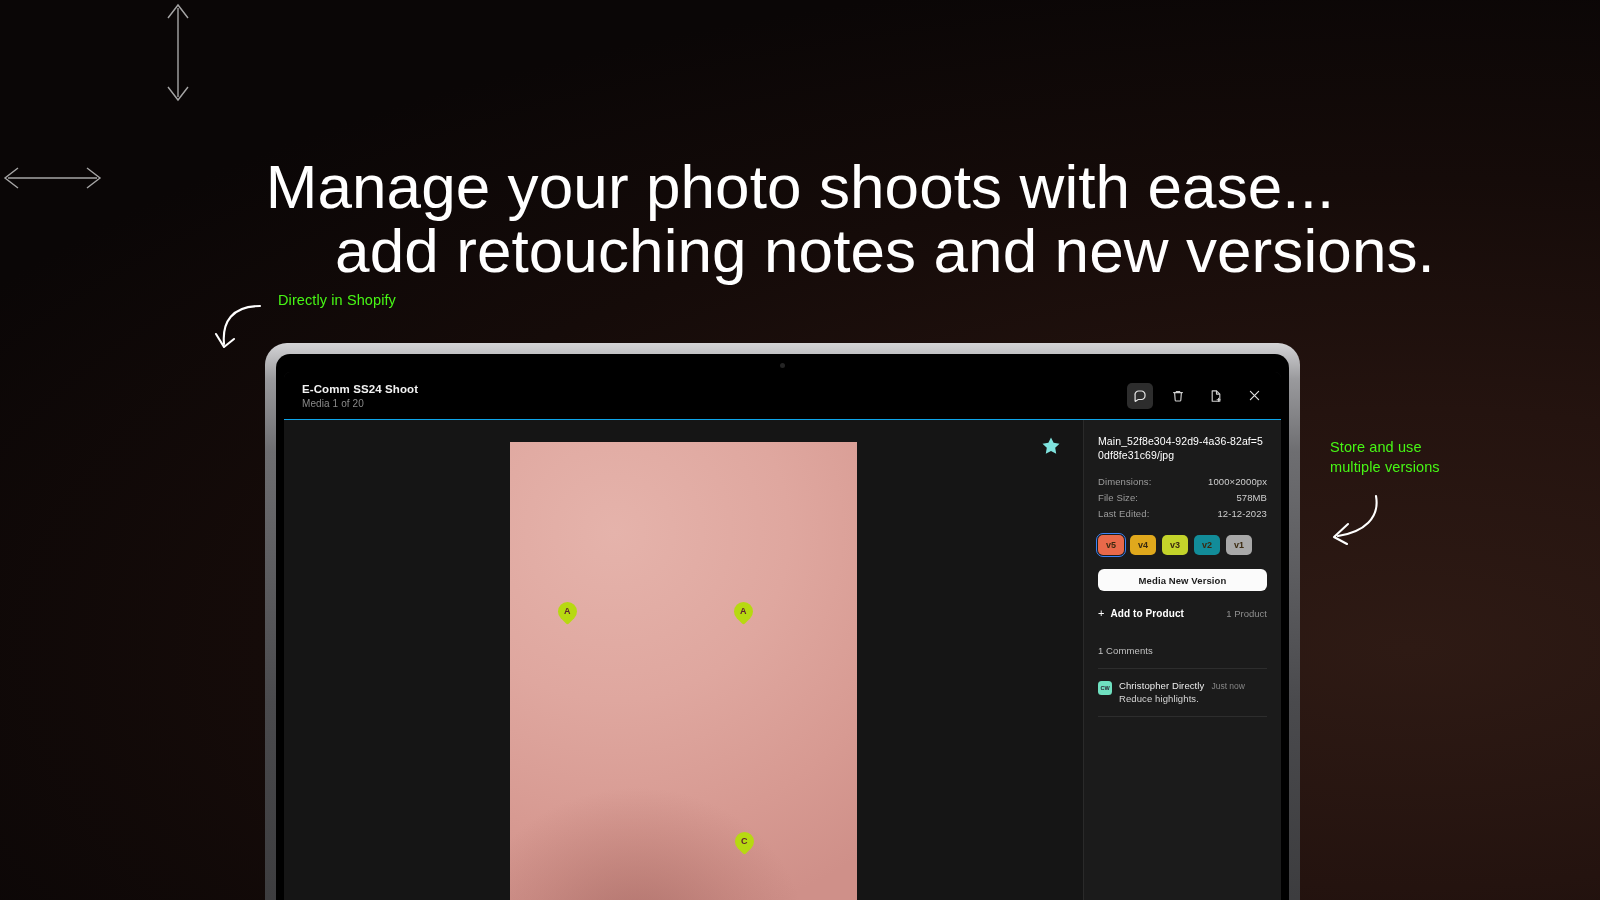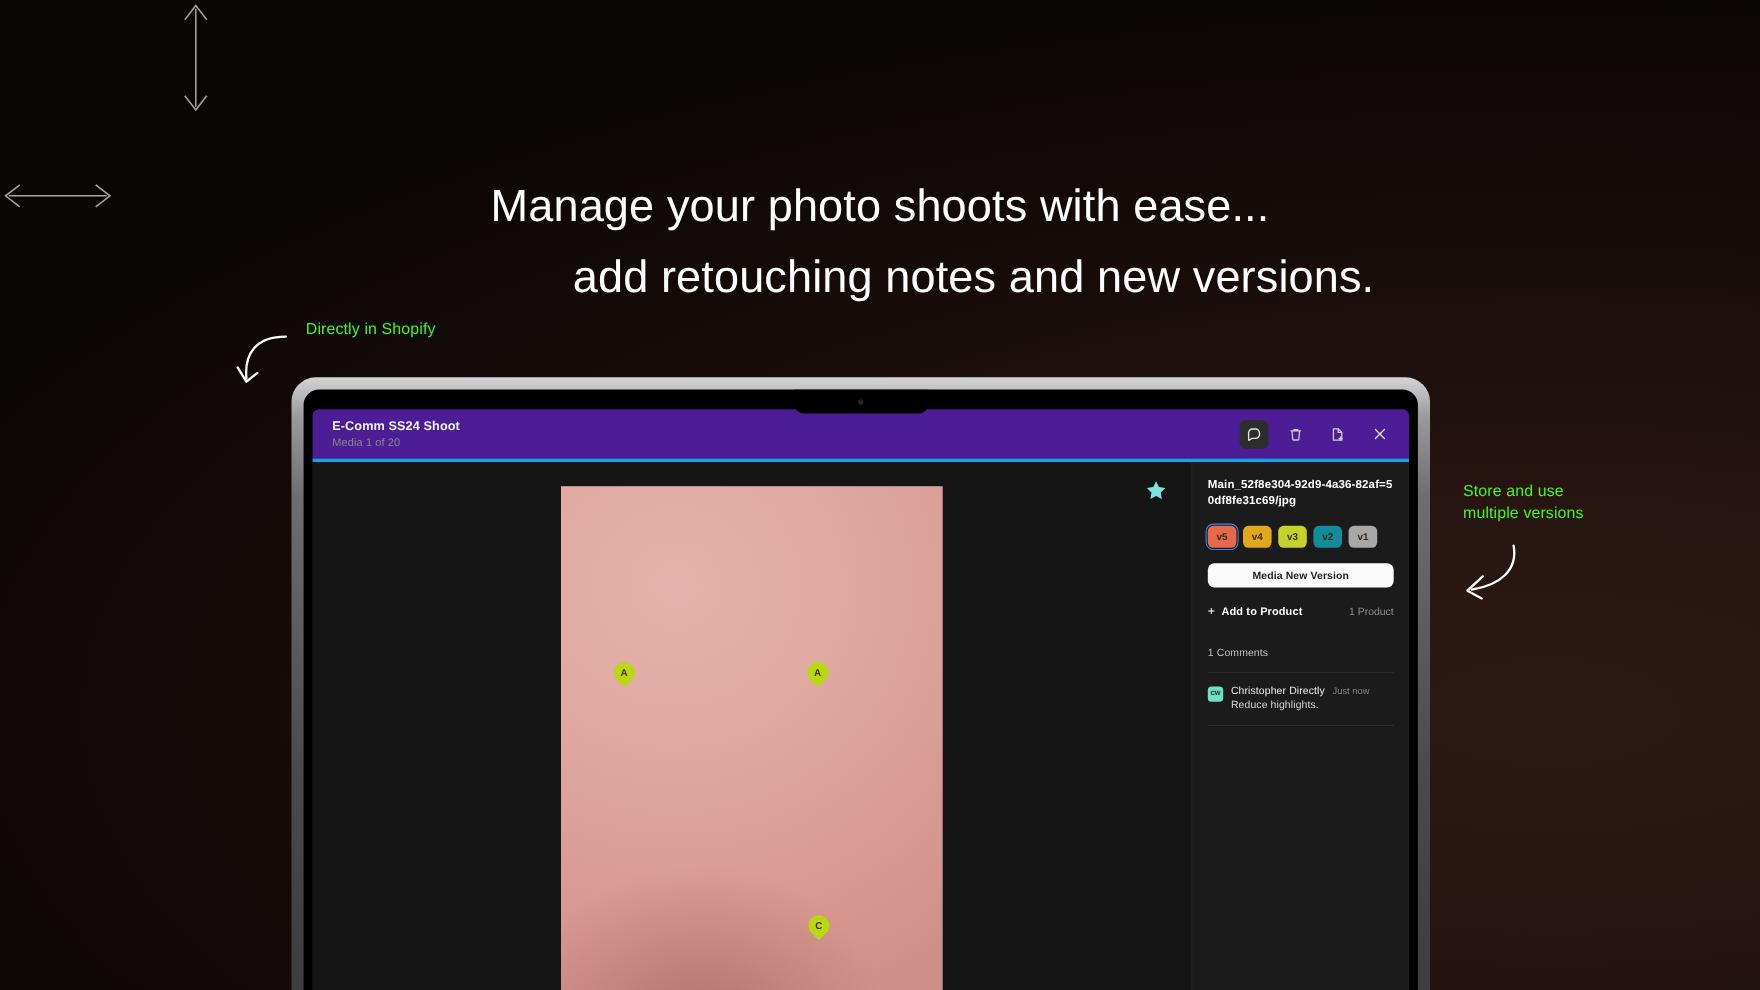--- a/index.html
+++ b/index.html
@@ -27,21 +27,21 @@
   #arrow-vertical { left: 160px; top: 0px; }
   #arrow-horizontal { left: 0px; top: 160px; }
 
   
   .headline {
     position: absolute;
     left: 0; right: 0;
     top: 155px;
     text-align: center;
     color: #ffffff;
-    font-size: 41px;
+    font-size: 62px;
     line-height: 64px;
     letter-spacing: .1px;
     font-weight: 400;
     white-space: pre;
   }
   .headline .line2 { display: block; padding-left: 170px; }
 
   
   .callout {
     position: absolute;
@@ -108,22 +108,22 @@
     background: #151515;
     border-radius: 6px 6px 0 0;
     overflow: hidden;
     display: flex;
     flex-direction: column;
   }
 
   #app-header {
     height: 48px;
     flex: 0 0 48px;
-    background: #4c1d95;
-    border-bottom: 3px solid #0ea5e9;
+    background: #000000;
+    border-bottom: 1px solid #0ea5e9;
     display: flex;
     align-items: center;
     padding: 0 14px 0 18px;
   }
   #header-titles { display: flex; flex-direction: column; gap: 3px; }
   #app-title {
     color: #f2f2f2;
     font-size: 11.5px;
     font-weight: 700;
     letter-spacing: .1px;
@@ -220,21 +220,21 @@
   #sidebar {
     flex: 0 0 198px;
     background: #1b1b1b;
     border-left: 1px solid #2a2a2a;
     padding: 14px 14px 0 14px;
     overflow: hidden;
   }
   #file-name {
     color: #ffffff;
     font-size: 10.5px;
-    font-weight: 700;
+    font-weight: 400;
     line-height: 14px;
     letter-spacing: .1px;
     word-break: break-all;
   }
   #meta-list { margin-top: 14px; display: flex; flex-direction: column; gap: 5px; }
   .meta-row {
     display: flex; justify-content: space-between; align-items: baseline;
     font-size: 9.5px;
     color: #9c9c9c;
     letter-spacing: .1px;
@@ -419,20 +419,34 @@
                 <div id="pin-c1" class="pin" style="background: rgb(183, 217, 17);">
                     <span>C</span>
                   </div>
               </div>
             </div>
           </div>
 
           <div id="sidebar">
             <div id="file-name">Main_52f8e304-92d9-4a36-82af=50df8fe31c69/jpg</div>
 
+            <div id="meta-list">
+              <div class="meta-row">
+                <span>Dimensions:</span>
+                <span class="meta-val">1000×2000px</span>
+              </div>
+              <div class="meta-row">
+                <span>File Size:</span>
+                <span class="meta-val">578MB</span>
+              </div>
+              <div class="meta-row">
+                <span>Last Edited:</span>
+                <span class="meta-val">12-12-2023</span>
+              </div>
+            </div>
 
             <div id="versions">
               <div class="version-chip selected" style="background: rgb(232, 105, 74);">
                   <span>v5</span>
                 </div>
               <div class="version-chip" style="background: rgb(224, 168, 28);">
                   <span>v4</span>
                 </div>
               <div class="version-chip" style="background: rgb(195, 211, 42);">
                   <span>v3</span>

